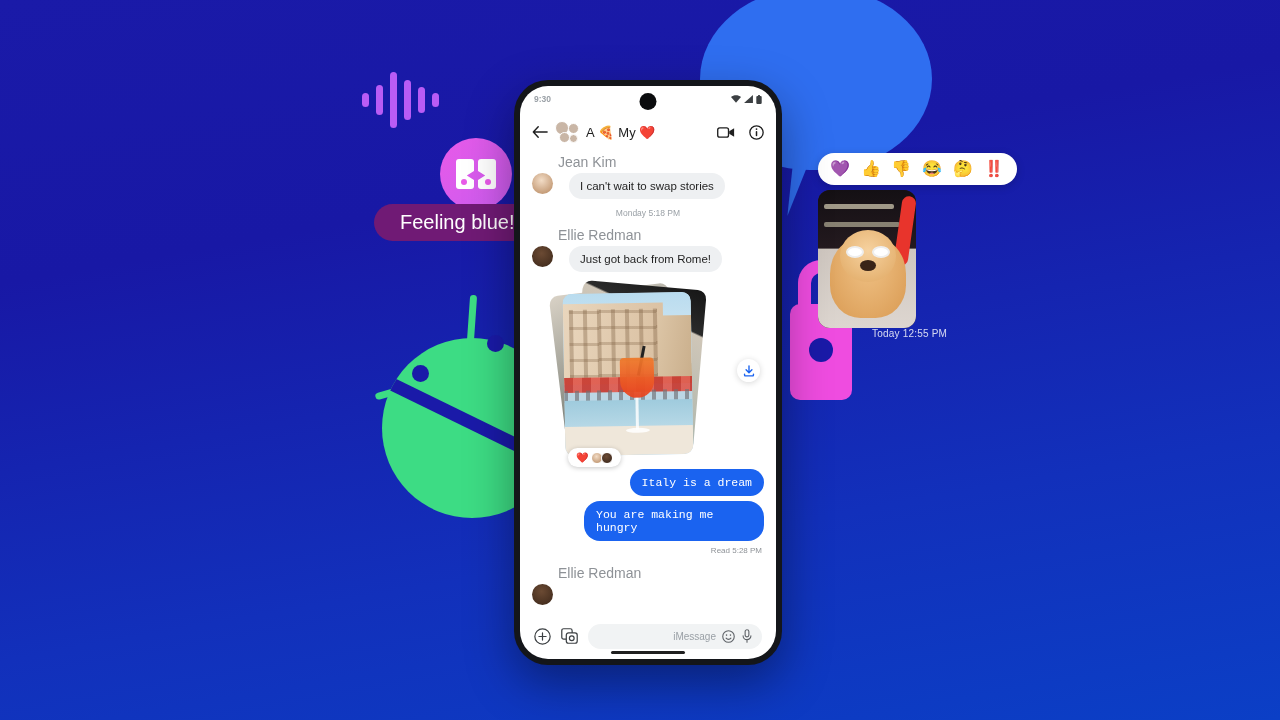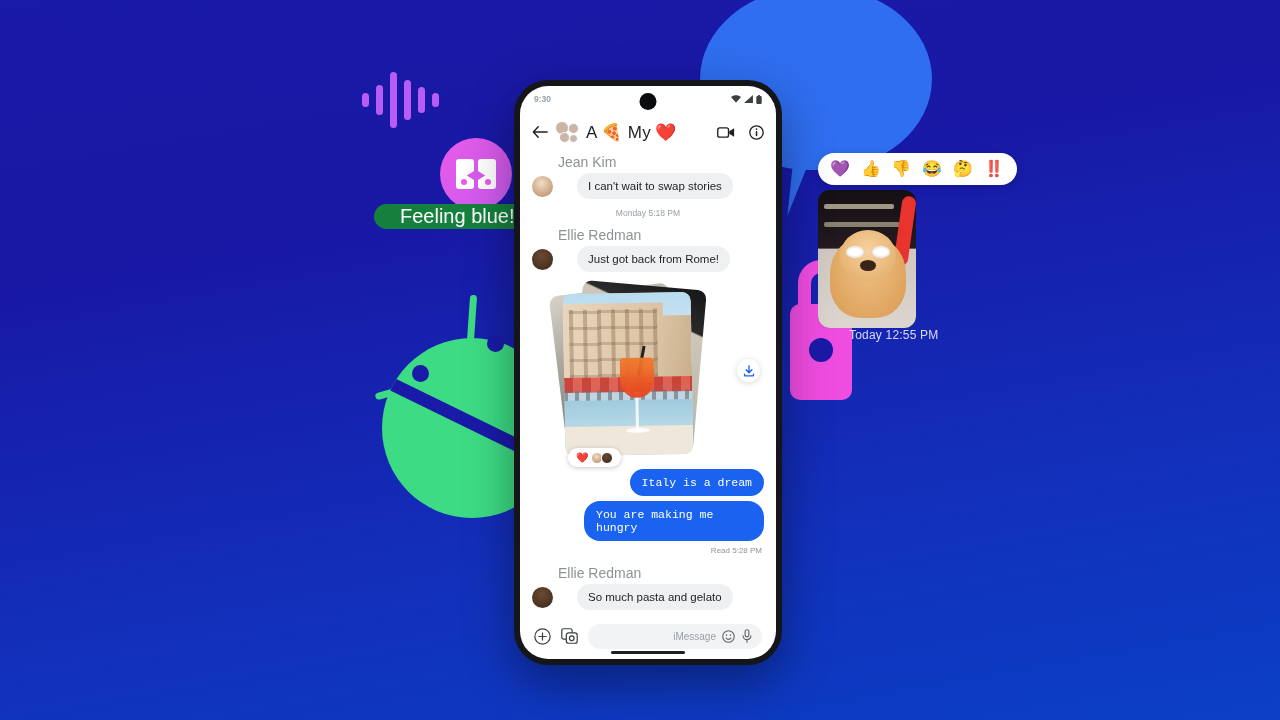--- a/index.html
+++ b/index.html
@@ -42,22 +42,22 @@
     position:absolute; top:0; width:18px; height:30px; background:#fff;
     border-radius:3px 3px 3px 3px;
   }
   .badge-glyph .bg-l { left:0; clip-path:polygon(0 0,100% 0,100% 40%,60% 55%,100% 70%,100% 100%,0 100%); }
   .badge-glyph .bg-r { right:0; clip-path:polygon(0 0,100% 0,100% 100%,0 100%,0 70%,40% 55%,0 40%); }
   .badge-glyph .dot { position:absolute; bottom:4px; width:6px; height:6px; border-radius:50%; background:#e85ae8; }
   .badge-glyph .dot.l { left:5px; } .badge-glyph .dot.r { right:5px; }
 
   
   .feeling-bubble {
-    left:374px; top:204px; padding:1px 26px;
-    background:#15803d; border-radius:26px;
+    left:374px; top:204px; padding:7px 26px;
+    background:#701a75; border-radius:26px;
     color:#ffffff; font-size:20px; white-space:nowrap;
   }
 
   
   .android { left:362px; top:295px; width:200px; height:250px; }
   .android .head {
     position:absolute; left:20px; top:43px; width:180px; height:180px;
     background:#3ddc84; border-radius:90px 90px 90px 90px;
     overflow:hidden;
   }
@@ -122,21 +122,21 @@
     border-radius:50%;
   }
   .dog-glasses { position:absolute; left:28px; top:56px; width:44px; height:12px; }
   .dog-glasses .lens {
     position:absolute; top:0; width:18px; height:12px; background:#fff;
     border:2px solid #eee; border-radius:50%;
   }
   .dog-glasses .lens.l { left:0; } .dog-glasses .lens.r { right:0; }
   .dog-snout { position:absolute; left:42px; top:70px; width:16px; height:11px; background:#3a2417; border-radius:50%; }
   .dog-stamp {
-    left:849px; top:328px; font-size:12px; color:rgba(255,255,255,.82);
+    left:872px; top:328px; font-size:10px; color:rgba(255,255,255,.82);
     letter-spacing:.2px;
   }
 
   
   .phone {
     position:absolute; left:514px; top:80px; width:268px; height:585px;
     background:#14161a; border-radius:34px;
     box-shadow:0 18px 48px rgba(0,0,0,.38);
     padding:6px;
   }
@@ -162,26 +162,26 @@
   }
   .back-arrow { width:16px; height:16px; flex:0 0 16px; cursor:pointer; }
   .avatar-cluster { position:relative; width:24px; height:22px; flex:0 0 24px; }
   .avatar-cluster .av {
     position:absolute; border-radius:50%; border:1.2px solid #fff; background:#c9b6a6;
   }
   .av1 { width:14px; height:14px; left:0; top:0; background:radial-gradient(circle at 40% 35%,#4a3b2e,#2b211a); }
   .av2 { width:11px; height:11px; right:0; top:2px; background:radial-gradient(circle at 45% 40%,#f0d9c4,#c9a078); }
   .av3 { width:11px; height:11px; left:4px; bottom:0; background:radial-gradient(circle at 45% 40%,#e8d3bd,#b08a62); }
   .av4 { width:9px; height:9px; right:1px; bottom:0; background:radial-gradient(circle at 45% 40%,#5c4534,#2e231a); }
-  .chat-title { font-size:17px; color:#1f1f1f; white-space:nowrap; letter-spacing:.2px; }
+  .chat-title { font-size:13px; color:#1f1f1f; white-space:nowrap; letter-spacing:.2px; }
   .header-actions { margin-left:auto; display:flex; align-items:center; gap:14px; }
 
   .thread { flex:1 1 auto; padding:2px 12px 0; overflow:hidden; position:relative; }
   .sender-name { font-size:14px; color:#8e9297; margin:0 0 3px 26px; }
-  .row { display:flex; align-items:center; gap:24px; margin-bottom:9px; }
+  .row { display:flex; align-items:flex-start; gap:16px; margin-bottom:9px; }
   .row .msg-av {
     width:21px; height:21px; flex:0 0 21px; border-radius:50%;
     background:radial-gradient(circle at 45% 35%,#f2dcc6,#b5865d);
   }
   .row.ellie .msg-av { background:radial-gradient(circle at 45% 35%,#6b4a33,#3a2619); }
   .bubble-in {
     background:#eef0f2; color:#1f1f1f; font-size:11.5px;
     padding:7px 11px; border-radius:16px; max-width:175px;
   }
   .daystamp { text-align:center; font-size:8.5px; color:#9aa0a6; margin:4px 0 9px; }
@@ -447,21 +447,20 @@
         <span class="bubble-out">Italy is a dream</span>
       </div>
       <div class="row out">
         <span class="bubble-out">You are making me hungry</span>
       </div>
       <div class="read-status">Read  5:28 PM</div>
 
       <div class="sender-name">Ellie Redman</div>
       <div class="row ellie">
         <span class="msg-av"></span>
-        <span class="bubble-in">So much pasta and gelato</span>
       </div>
 
     </div>
 
     <div class="composer">
       <span class="ico">
         <svg width="17" height="17" viewBox="0 0 18 18">
             <circle cx="9" cy="9" r="8.1" stroke="#3c4043" stroke-width="1.3" fill="none"></circle>
             <path d="M9 5.2v7.6M5.2 9h7.6" stroke="#3c4043" stroke-width="1.3" stroke-linecap="round"></path>
           </svg>

